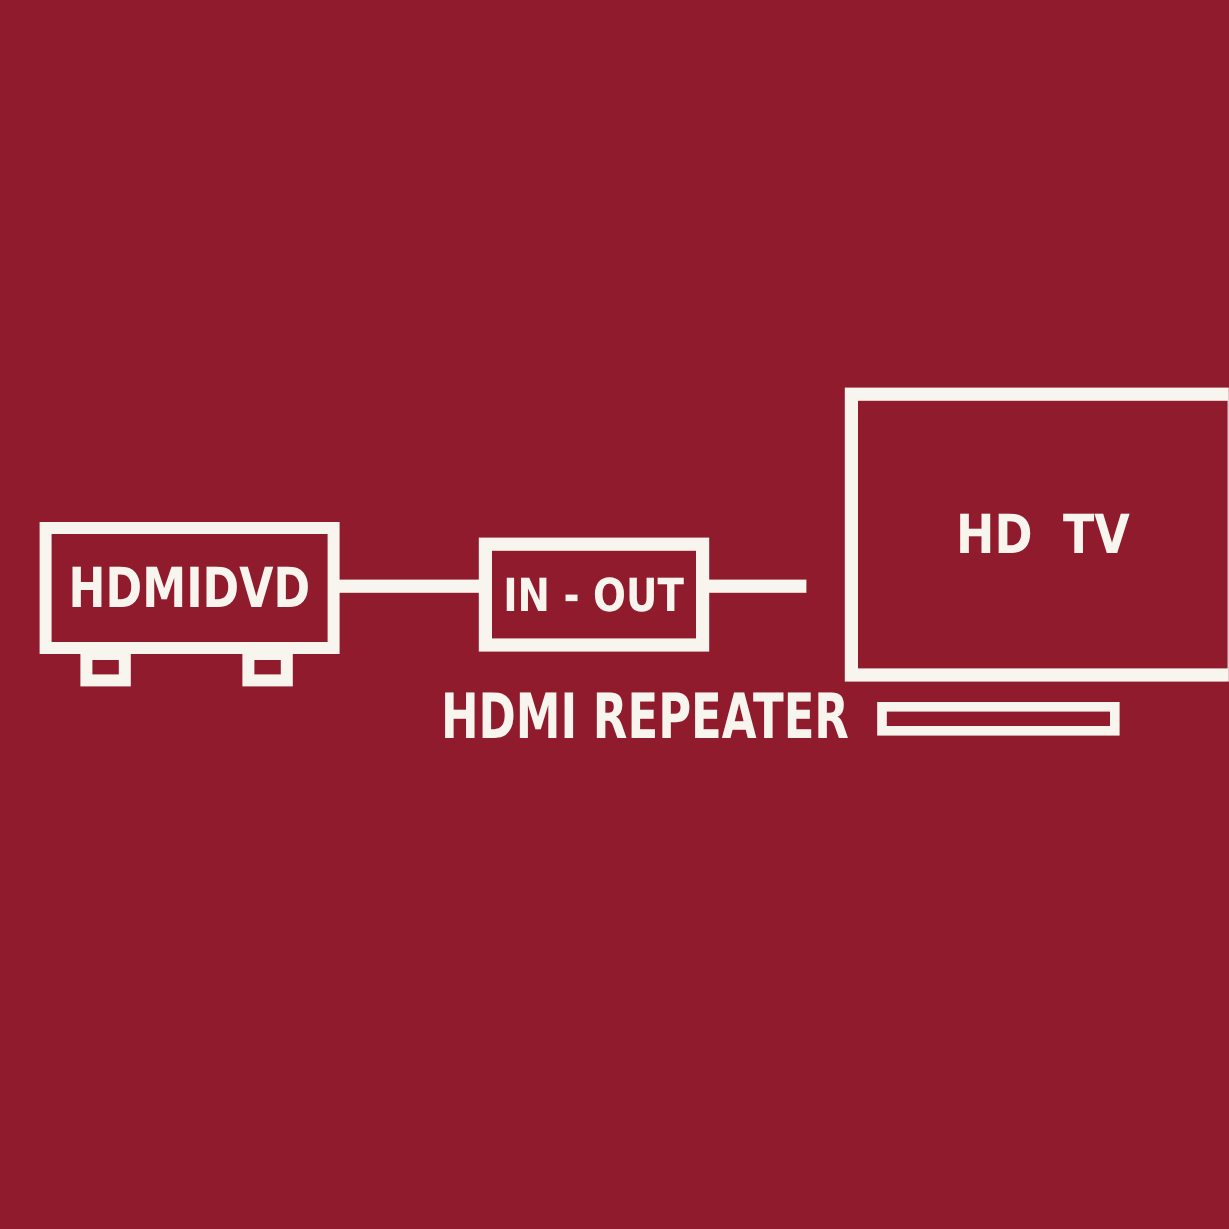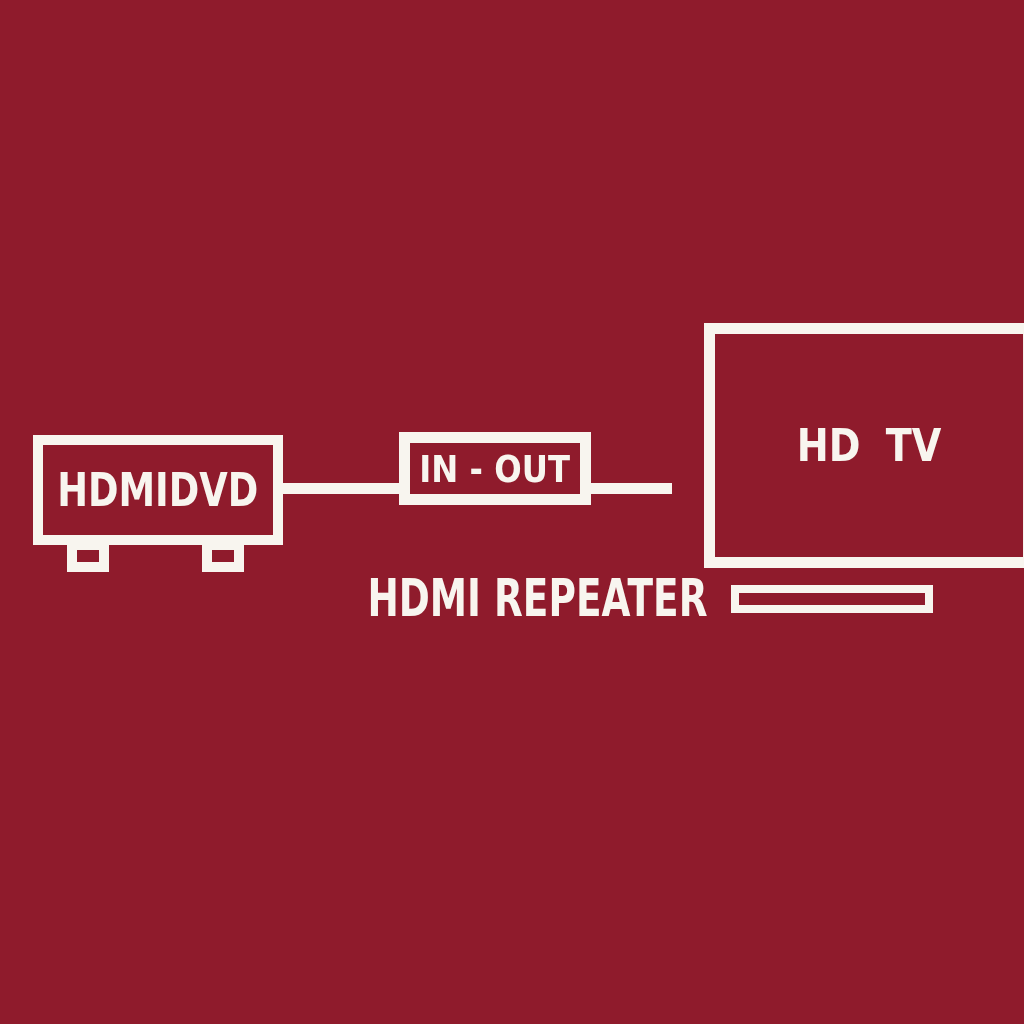--- a/index.html
+++ b/index.html
@@ -47,21 +47,21 @@
   
   .cable {
     position: absolute;
     height: 11px;
     background: var(--stroke);
     top: 483px;
   }
   .cable-left  { left: 278px; width: 124px; }
   .cable-right { left: 586px; width: 86px; }
   
-  .repeater { left: 399px; top: 432px; width: 192px; height: 73px; }
+  .repeater { left: 399px; top: 448px; width: 192px; height: 95px; }
   .lbl-repeater { font-size: 38px; transform: scaleX(0.85); }
   
   .tv { left: 704px; top: 323px; width: 330px; height: 245px; }
   .lbl-tv { font-size: 45px; word-spacing: 14px; transform: scaleX(0.85); }
   .stand {
     position: absolute;
     left: 731px; top: 585px;
     width: 202px; height: 28px;
     border: 8px solid var(--stroke);
     background: transparent;

